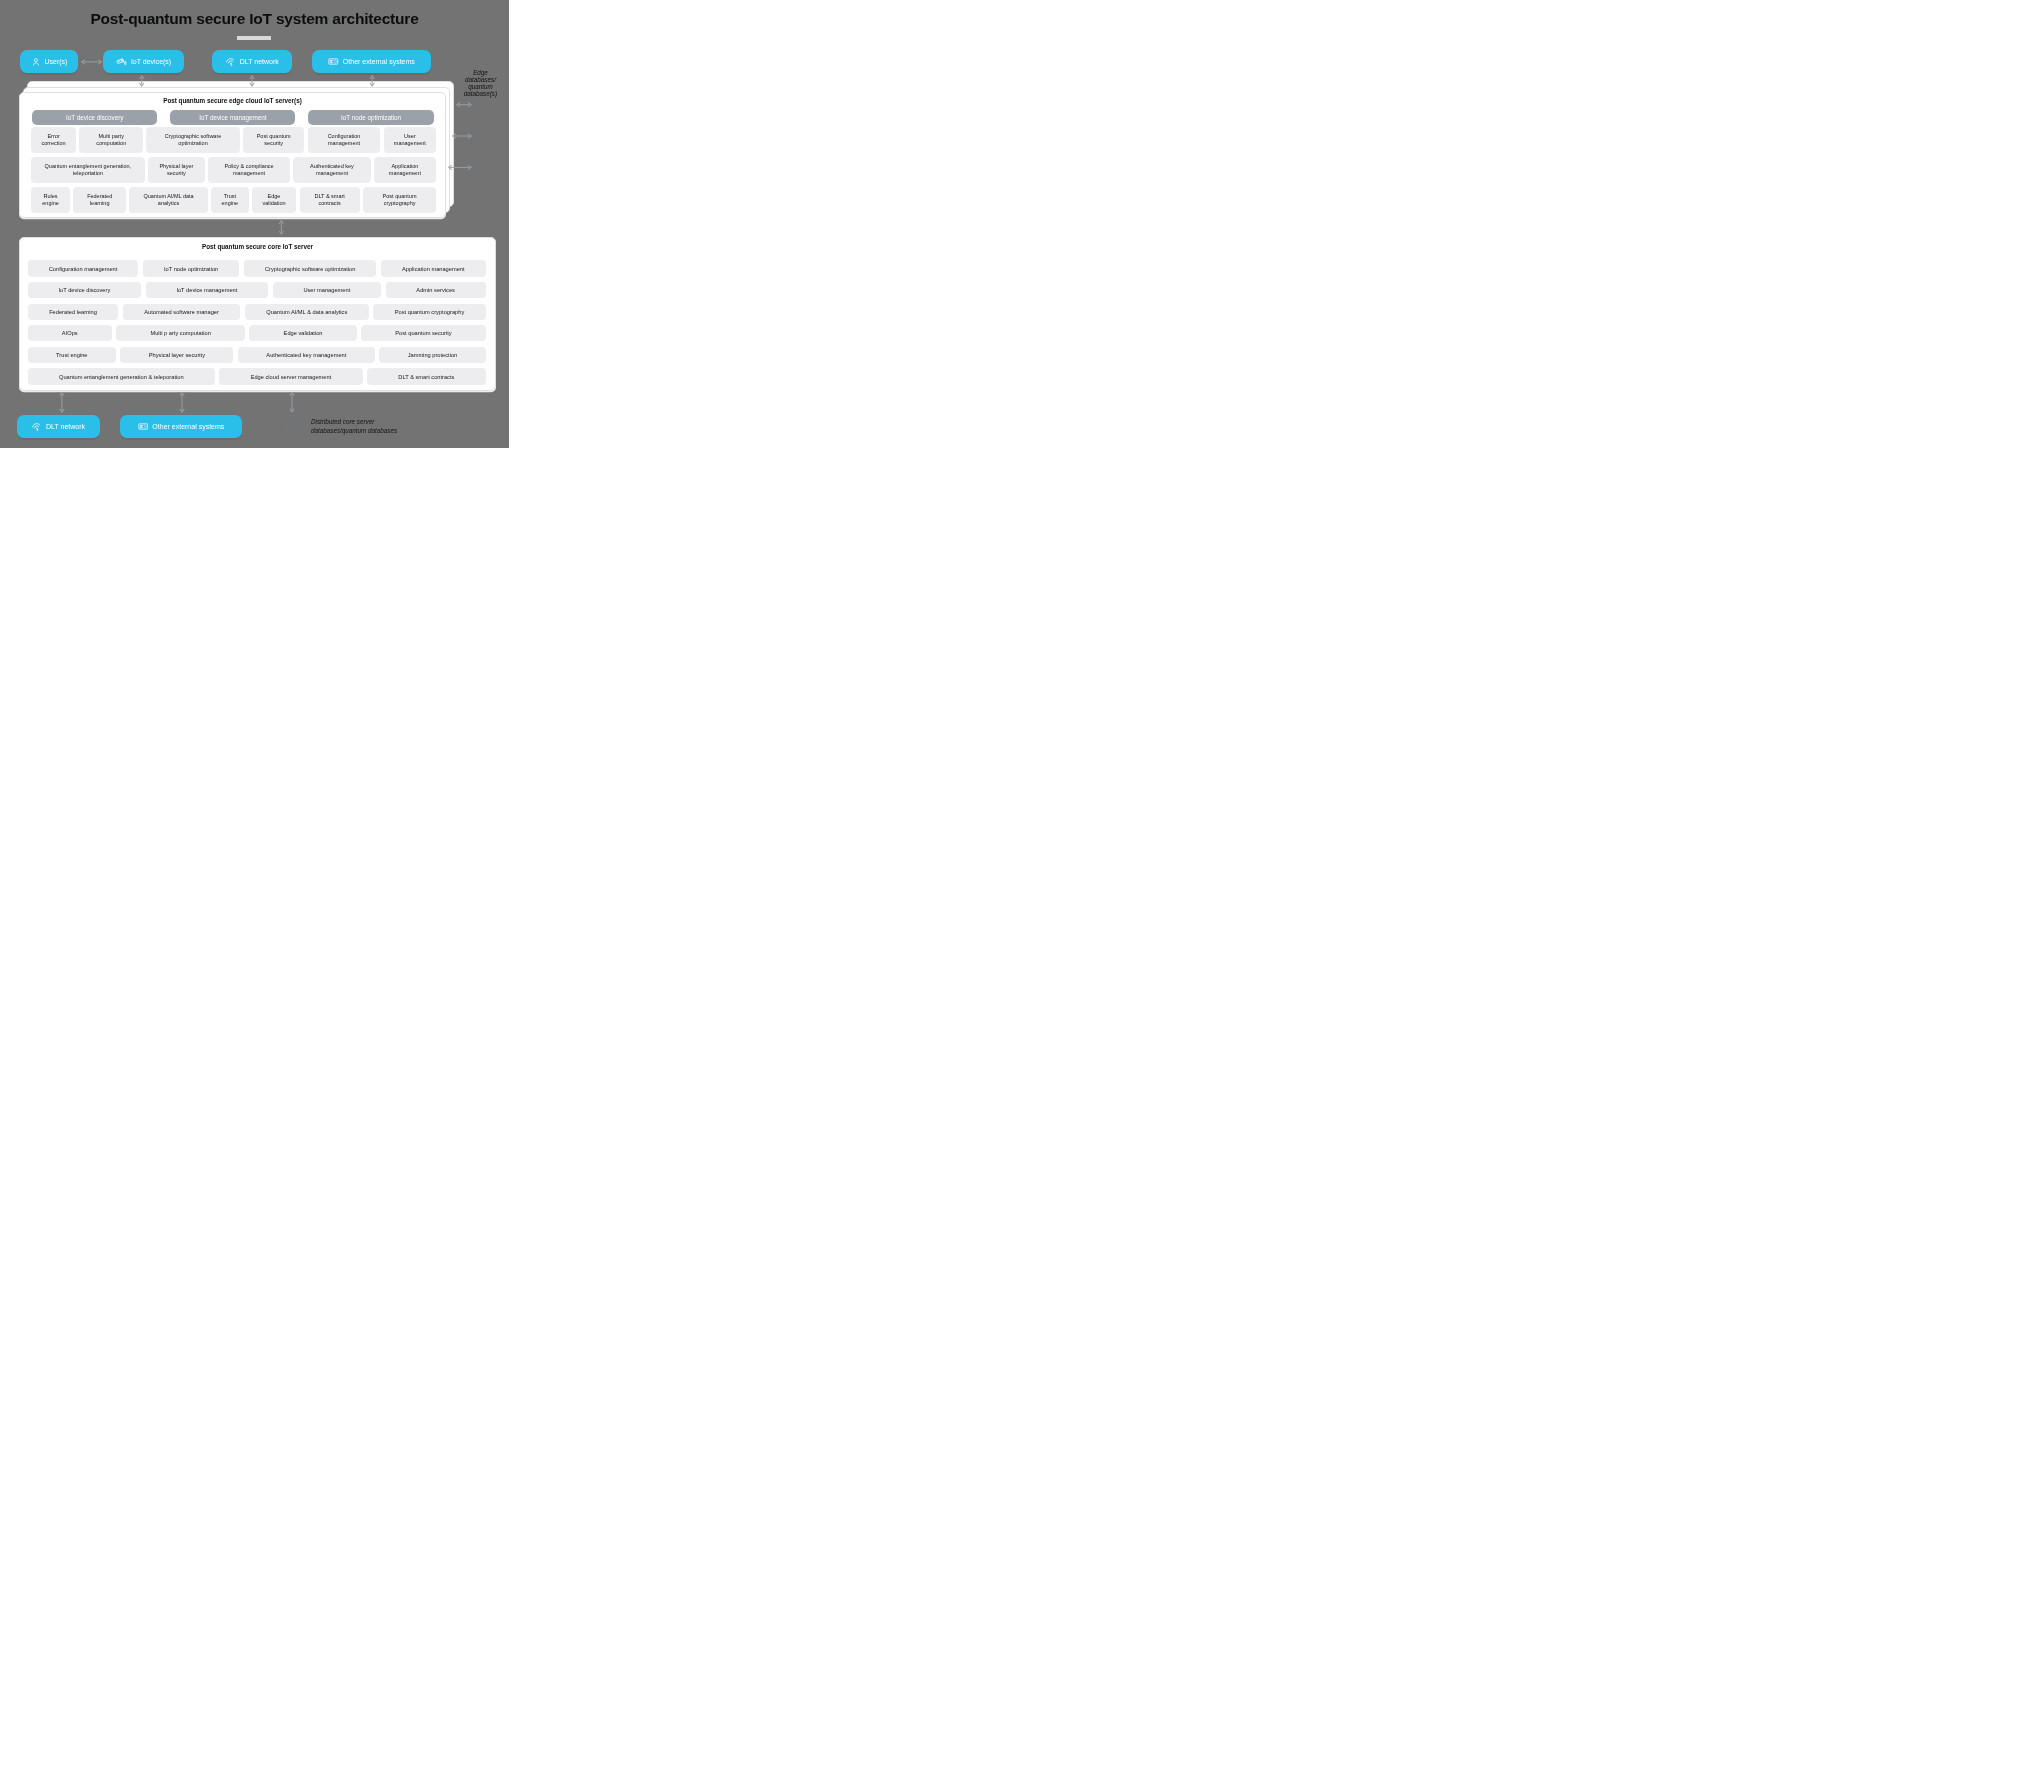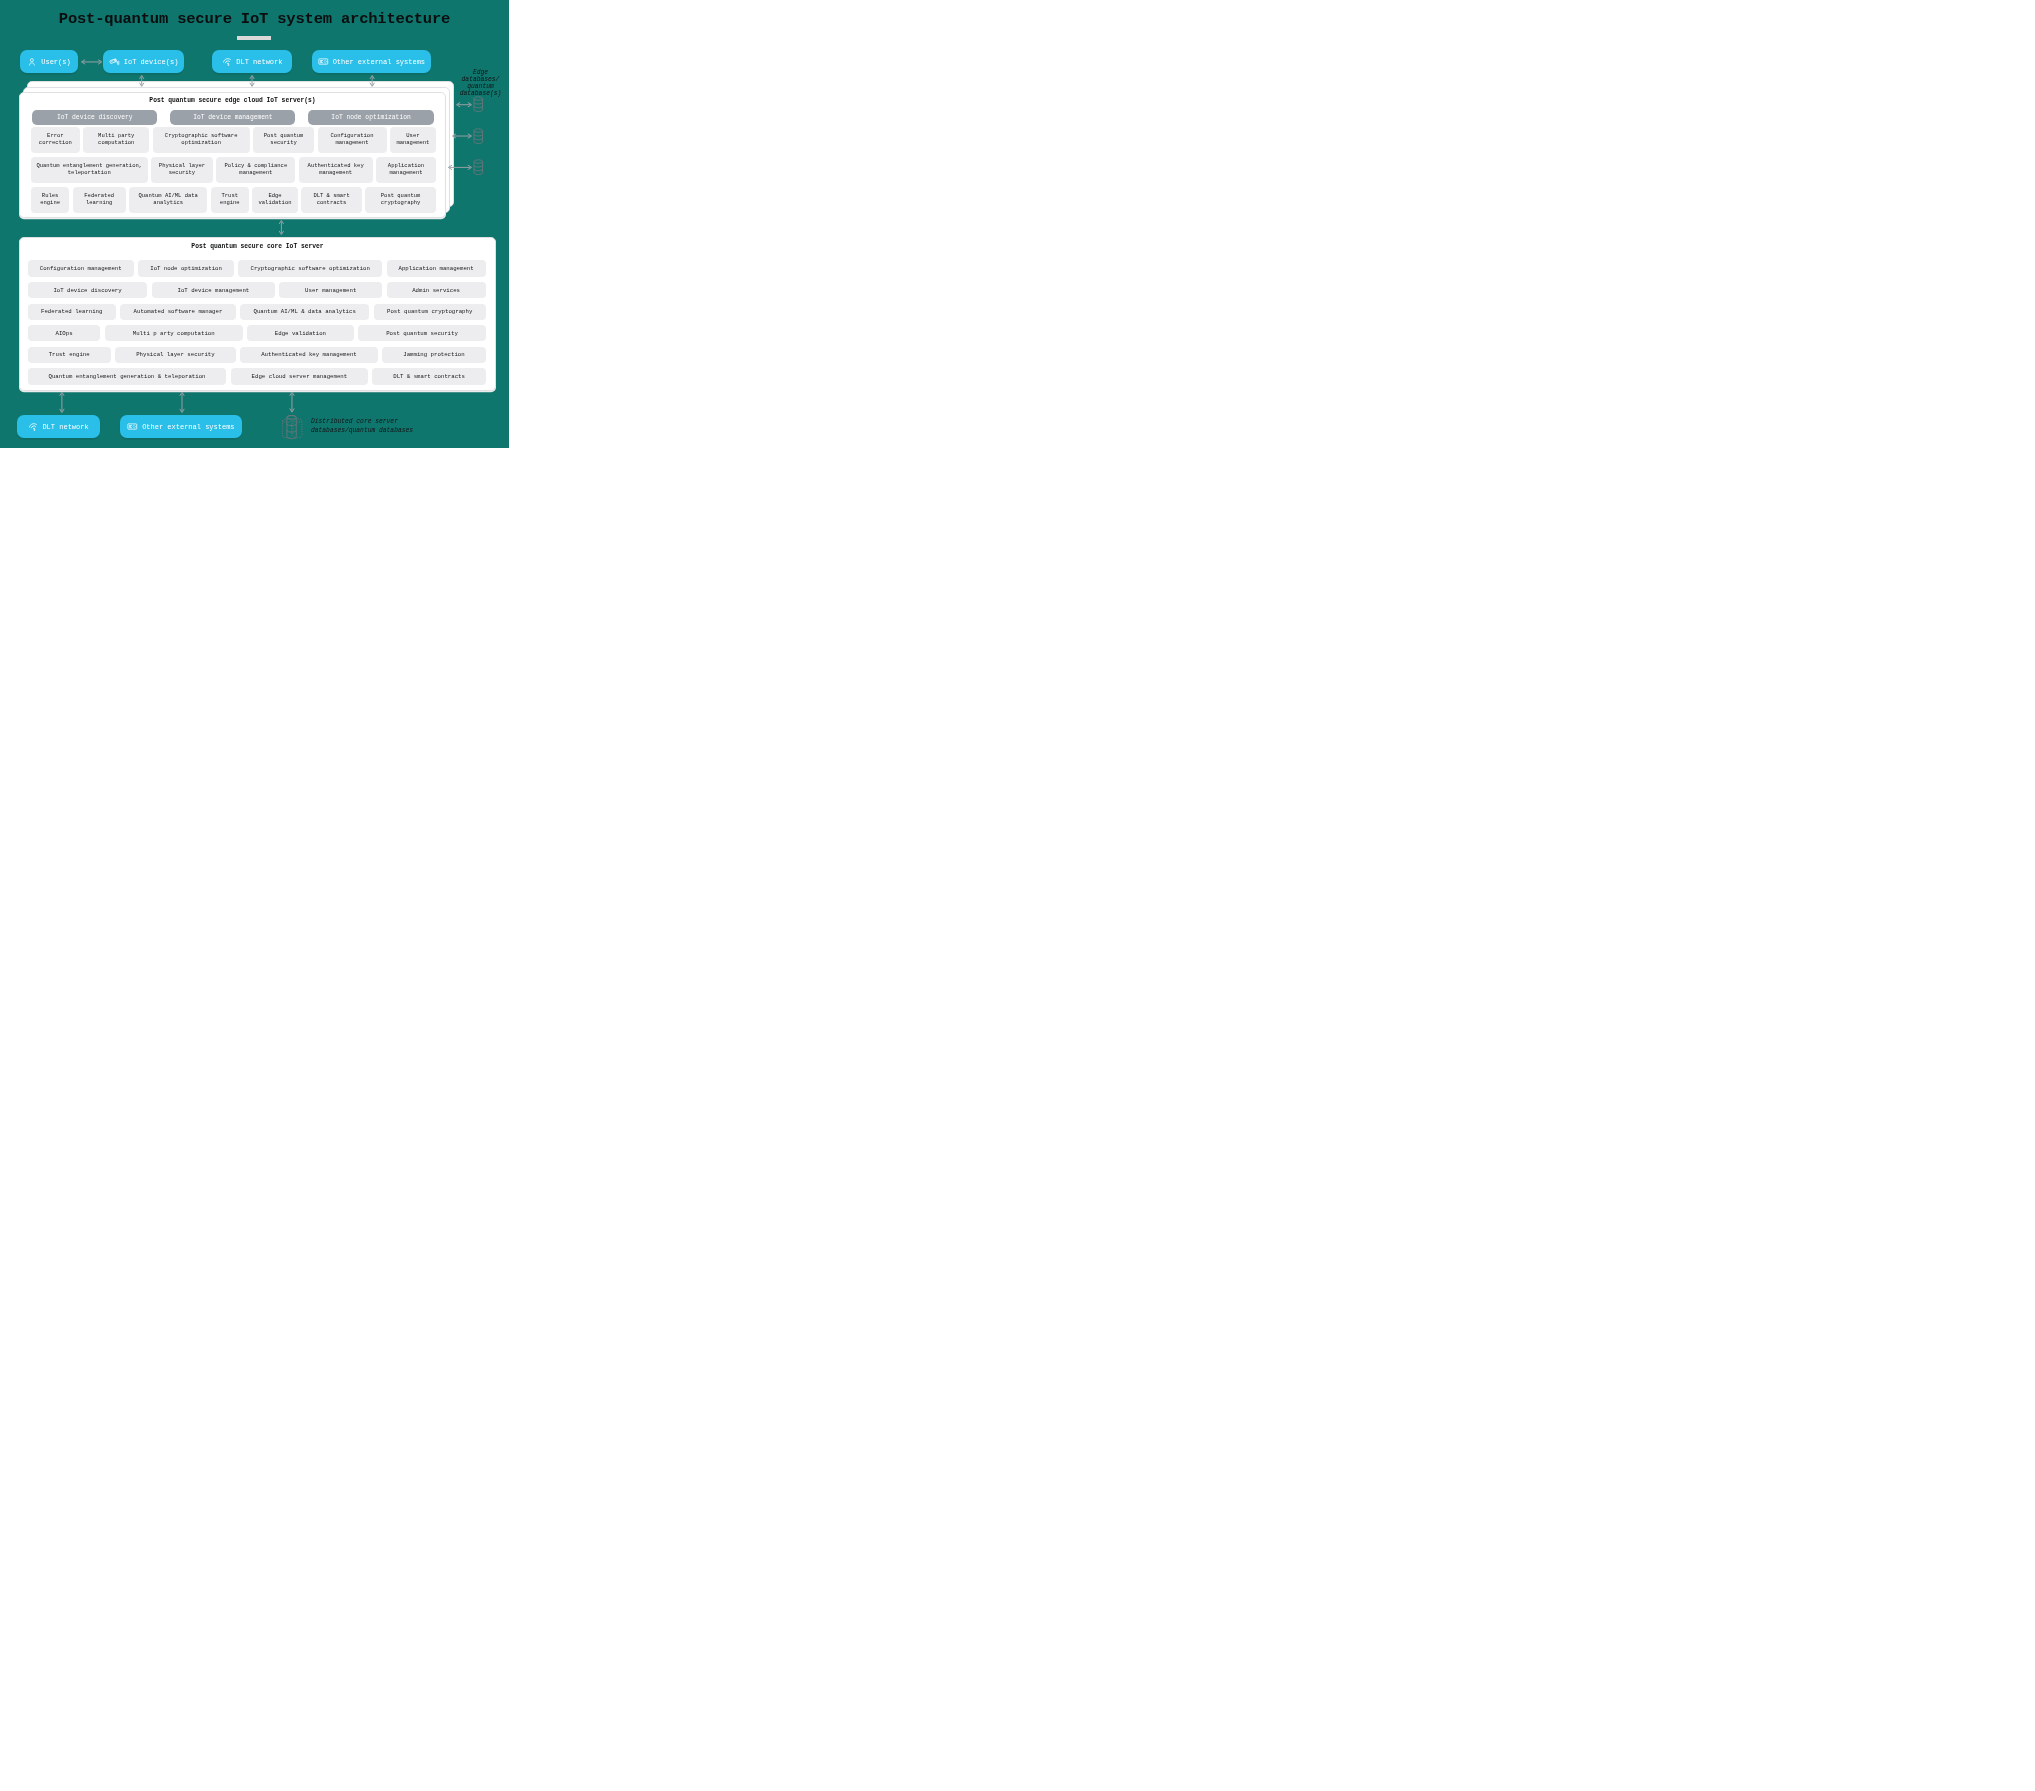--- a/index.html
+++ b/index.html
@@ -1,17 +1,17 @@
 <!DOCTYPE html>
 <html style="font-size:6.5px"><head>
 <meta charset="utf-8">
 <style>
   html,body{margin:0;padding:0;background:#ffffff;}
-  .canvas{position:relative;width:509px;height:448px;background:#0f766e;
-          font-family:Liberation Mono, monospace;color:#131416;overflow:hidden;}
+  .canvas{position:relative;width:509px;height:448px;background:#737373;
+          font-family:Liberation Sans, sans-serif;color:#131416;overflow:hidden;}
   .page-title{position:absolute;left:0;top:9.8px;width:100%;text-align:center;
           font-size:15.5px;font-weight:bold;letter-spacing:-0.2px;margin:0;color:#0c0d0e;}
   .title-underline{position:absolute;left:237px;top:36px;width:34px;height:3.7px;background:#d9d9d9;}
   
   .pill{position:absolute;height:23px;border-radius:7px;background:#2abfe8;color:#fff;
         display:flex;align-items:center;justify-content:center;gap:4.1px;
         font-size:7px;box-shadow:0 1.2px 0.8px rgba(0,0,0,.07);}
   .pill svg{flex:0 0 auto;}
   
   .card{position:absolute;width:427px;height:126px;background:#fff;border:0.8px solid #dfe0e2;

